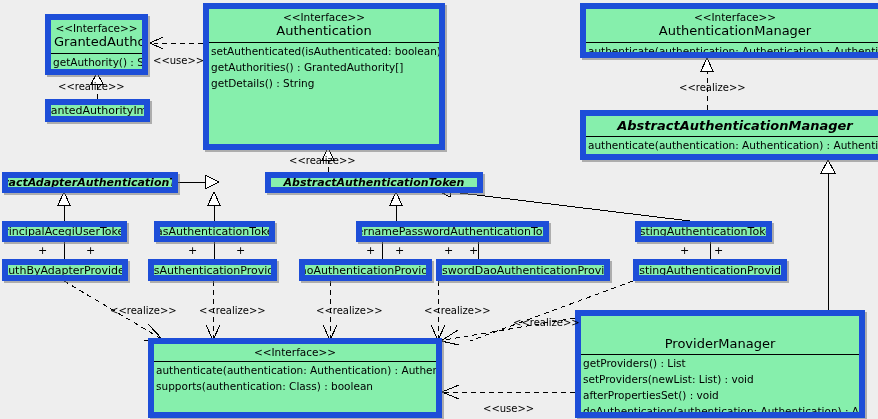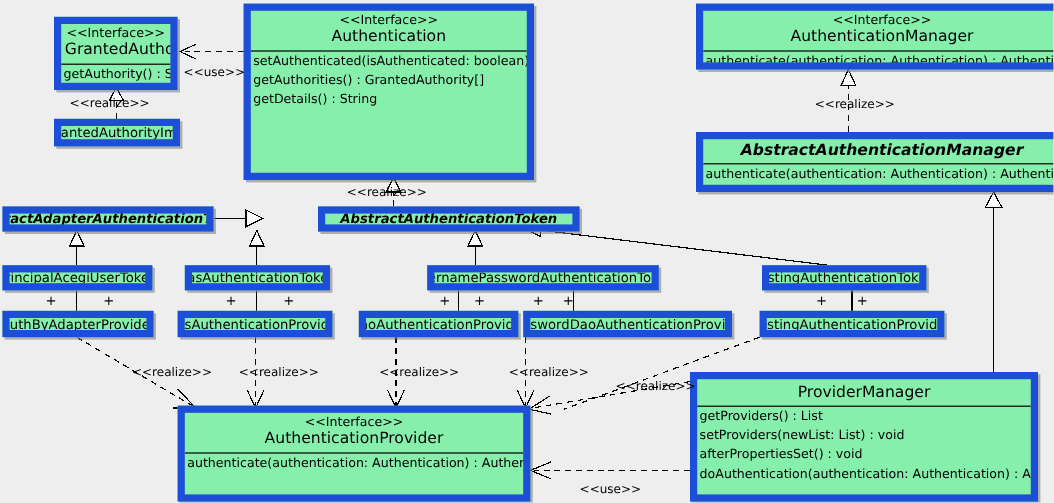--- a/index.html
+++ b/index.html
@@ -276,29 +276,29 @@
     <span class="cls-name">PasswordDaoAuthenticationProvider</span>
   </div>
 
   <div class="uml-box simple" style="left:633px; top:259px; width:154px; height:22px;">
     <span class="cls-name">TestingAuthenticationProvider</span>
   </div>
 
   <div class="uml-box" style="left:148px; top:338px; width:294px; height:80px;">
     <div class="box-head">
       <span class="stereo">&lt;&lt;Interface&gt;&gt;</span>
-      <span class="cls-name">AuthenticationProvider</span>
     </div>
     <div class="compartment">
       <div class="member">authenticate(authentication: Authentication) : Authentication</div>
+      <div class="member">supports(authentication: Class) : boolean</div>
     </div>
   </div>
 
   <div class="uml-box" style="left:575px; top:310px; width:290px; height:108px;">
-    <div class="box-head" style="padding-top:4px;">
+    <div class="box-head" style="padding-top:20px;">
       <span class="cls-name">ProviderManager</span>
     </div>
     <div class="compartment">
       <div class="member">getProviders() : List</div>
       <div class="member">setProviders(newList: List) : void</div>
       <div class="member">afterPropertiesSet() : void</div>
       <div class="member">doAuthentication(authentication: Authentication) : Authentication</div>
     </div>
   </div>
 

